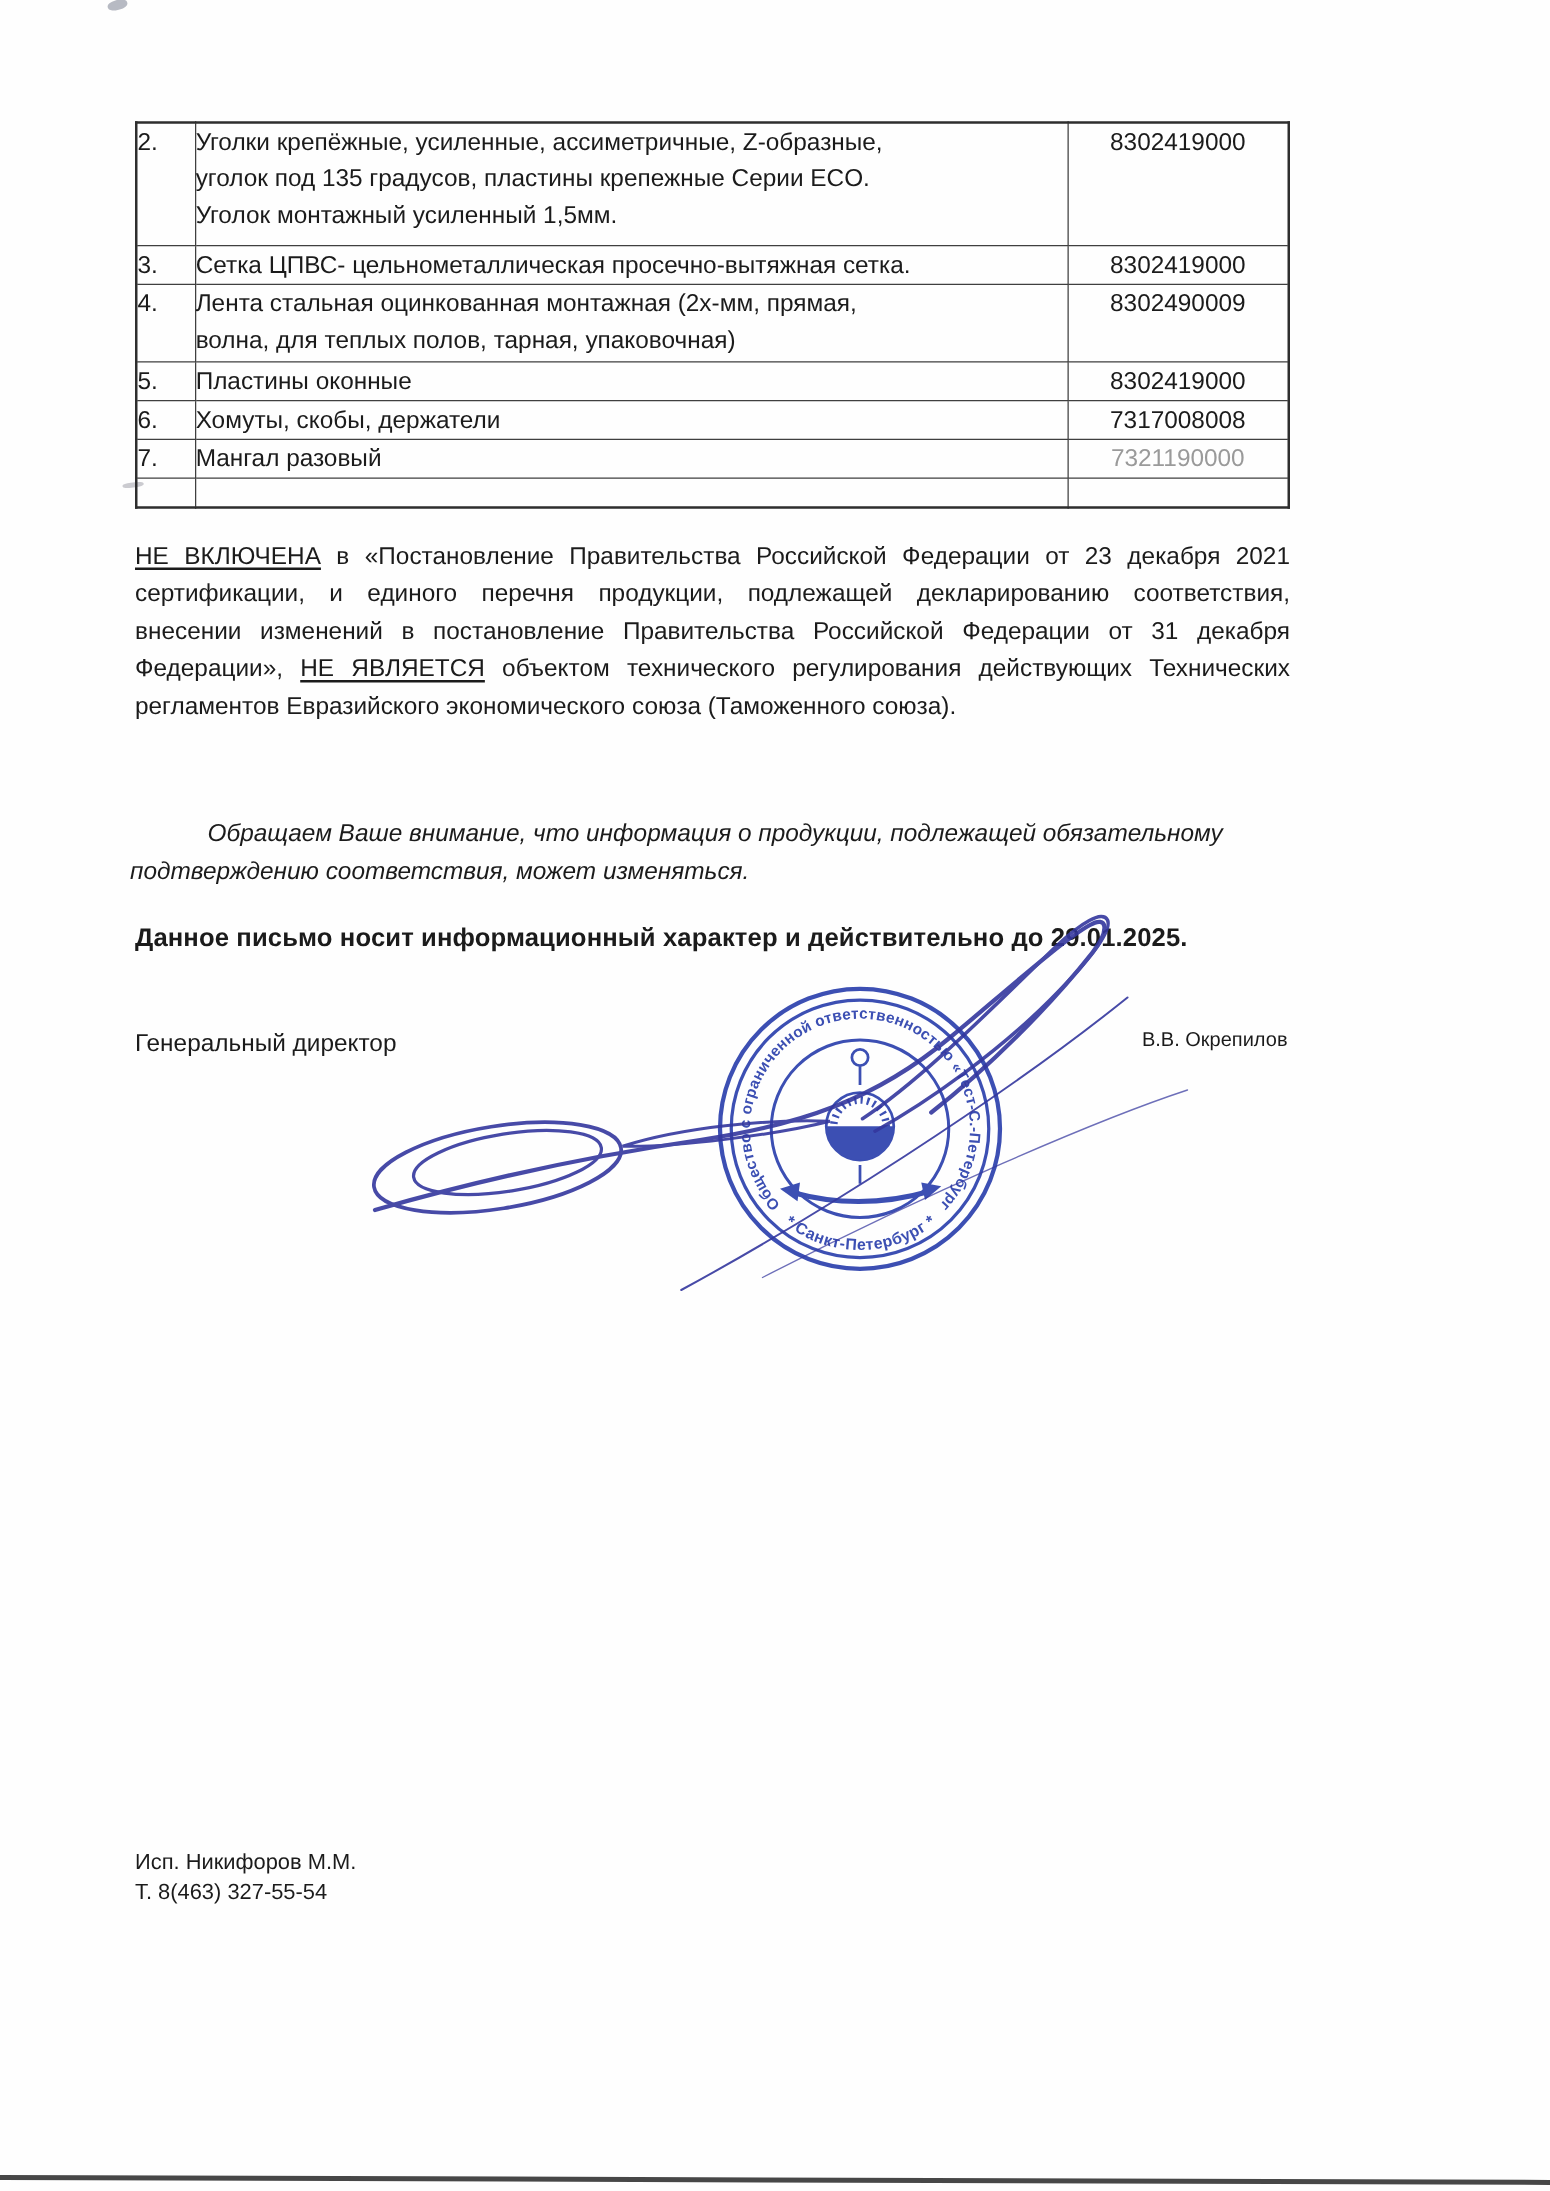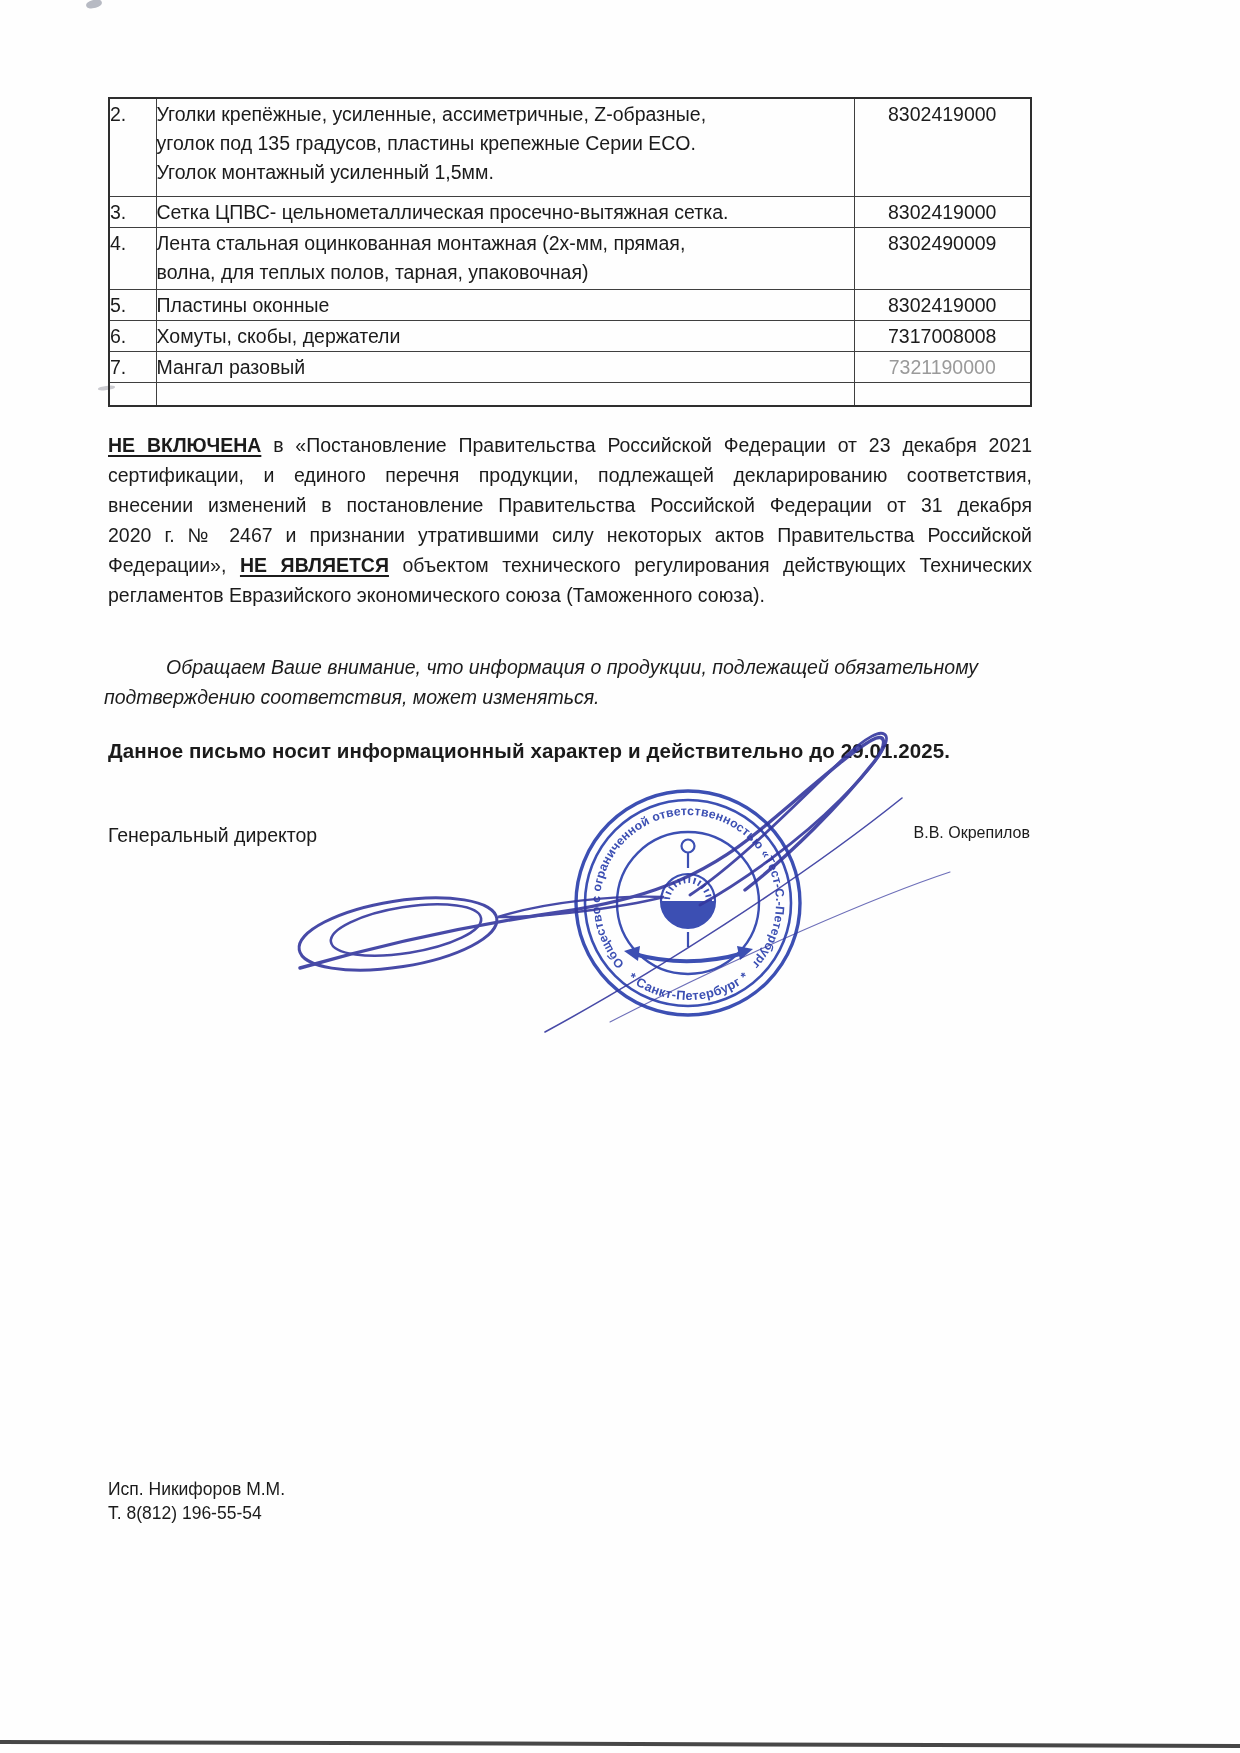--- a/index.html
+++ b/index.html
@@ -20,21 +20,21 @@
   td.c-desc{padding-left:9px;}
   td.c-desc div{white-space:nowrap;}
   td.c-code{text-align:center;}
   td.c-code .gray{color:#9a9a9a;}
   tr.r2{height:98px;} tr.r3{height:30px;} tr.r4{height:62px;}
   tr.r5{height:29px;} tr.r6{height:30px;} tr.r7{height:30px;} tr.rempty{height:24px;}
   
   .para1{position:absolute;left:108px;top:430px;width:924px;font-size:19.5px;}
   .para1 .jl{line-height:30px;text-align:justify;text-align-last:justify;}
   .para1 .ll{line-height:30px;text-align:left;}
-  .bu{font-weight:bold;text-decoration:underline;text-decoration-thickness:2px;text-underline-offset:3px;}
+  .bu{font-weight:normal;text-decoration:underline;text-decoration-thickness:2px;text-underline-offset:3px;}
   .para2{position:absolute;left:104px;top:652px;width:924px;font-size:19.5px;font-style:italic;line-height:30px;}
   .para2 .ind{text-indent:62px;}
   .para3{position:absolute;left:108px;top:736px;width:924px;font-size:20.5px;font-weight:bold;line-height:29px;letter-spacing:0.1px;}
   
   .sig-title{position:absolute;left:108px;top:824px;font-size:19.5px;}
   .sig-name{position:absolute;right:210px;top:824px;font-size:16px;}
   
   .footer{position:absolute;left:108px;top:1477px;font-size:17.5px;line-height:24px;}
   
   svg.overlay{position:absolute;left:0;top:0;pointer-events:none;}
@@ -108,21 +108,20 @@
       <td></td>
       <td></td>
     </tr>
   </tbody>
     </table>
 
   <div class="para1">
     <div class="jl"><span class="bu">НЕ ВКЛЮЧЕНА</span><span> в «Постановление Правительства Российской Федерации от 23 декабря 2021</span></div>
     <div class="jl"><span>сертификации, и единого перечня продукции, подлежащей декларированию соответствия,</span></div>
     <div class="jl"><span>внесении изменений в постановление Правительства Российской Федерации от 31 декабря</span></div>
-    <div class="jl"><span>2020 г. № 2467 и признании утратившими силу некоторых актов Правительства Российской</span></div>
     <div class="jl"><span>Федерации», </span><span class="bu">НЕ ЯВЛЯЕТСЯ</span><span> объектом технического регулирования действующих Технических</span></div>
     <div class="ll"><span>регламентов Евразийского экономического союза (Таможенного союза).</span></div>
   </div>
 
   <div class="para2">
     <div class="ind">Обращаем Ваше внимание, что информация о продукции, подлежащей обязательному</div>
     <div>подтверждению соответствия, может изменяться.</div>
   </div>
 
   <div class="para3">Данное письмо носит информационный характер и действительно до 29.01.2025.</div>
@@ -161,17 +160,17 @@
       <path d="M 498 917 C 545 902, 615 895, 664 897 C 620 908, 540 918, 498 917 Z" stroke-width="2.4"></path>
       <path d="M 300 968 C 380 945, 470 925, 560 912 C 640 900, 700 880, 760 830 C 800 797, 850 752, 872 740 C 886 732, 888 744, 874 762 C 840 805, 790 855, 745 890" stroke-width="3.4"></path>
       <path d="M 690 895 C 740 862, 800 800, 845 757 C 865 738, 882 728, 886 736 C 890 745, 872 768, 840 800 C 800 840, 745 880, 700 905" stroke-width="2.8"></path>
       <path d="M 545 1032 C 650 975, 800 880, 902 798" stroke-width="1.6"></path>
       <path d="M 610 1022 C 740 955, 880 895, 950 872" stroke-width="1.1" opacity="0.8"></path>
     </g>
   </svg>
 
   <div class="footer">
     <div>Исп. Никифоров М.М.</div>
-    <div>Т. 8(812) 196-55-54</div>
+    <div>Т. 8(463) 327-55-54</div>
   </div>
 
   <div class="scan-line"></div>
 </div>
 
 </body></html>

